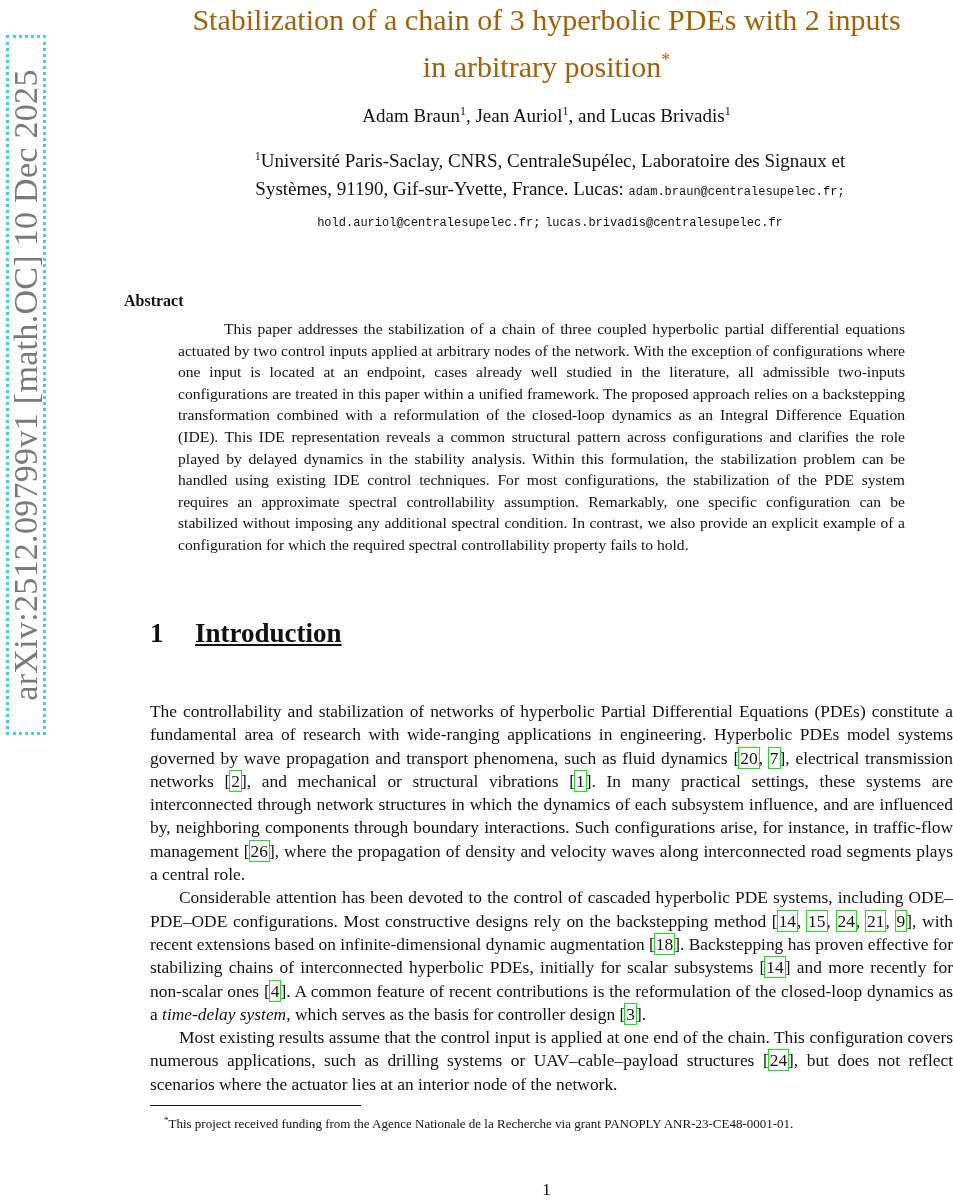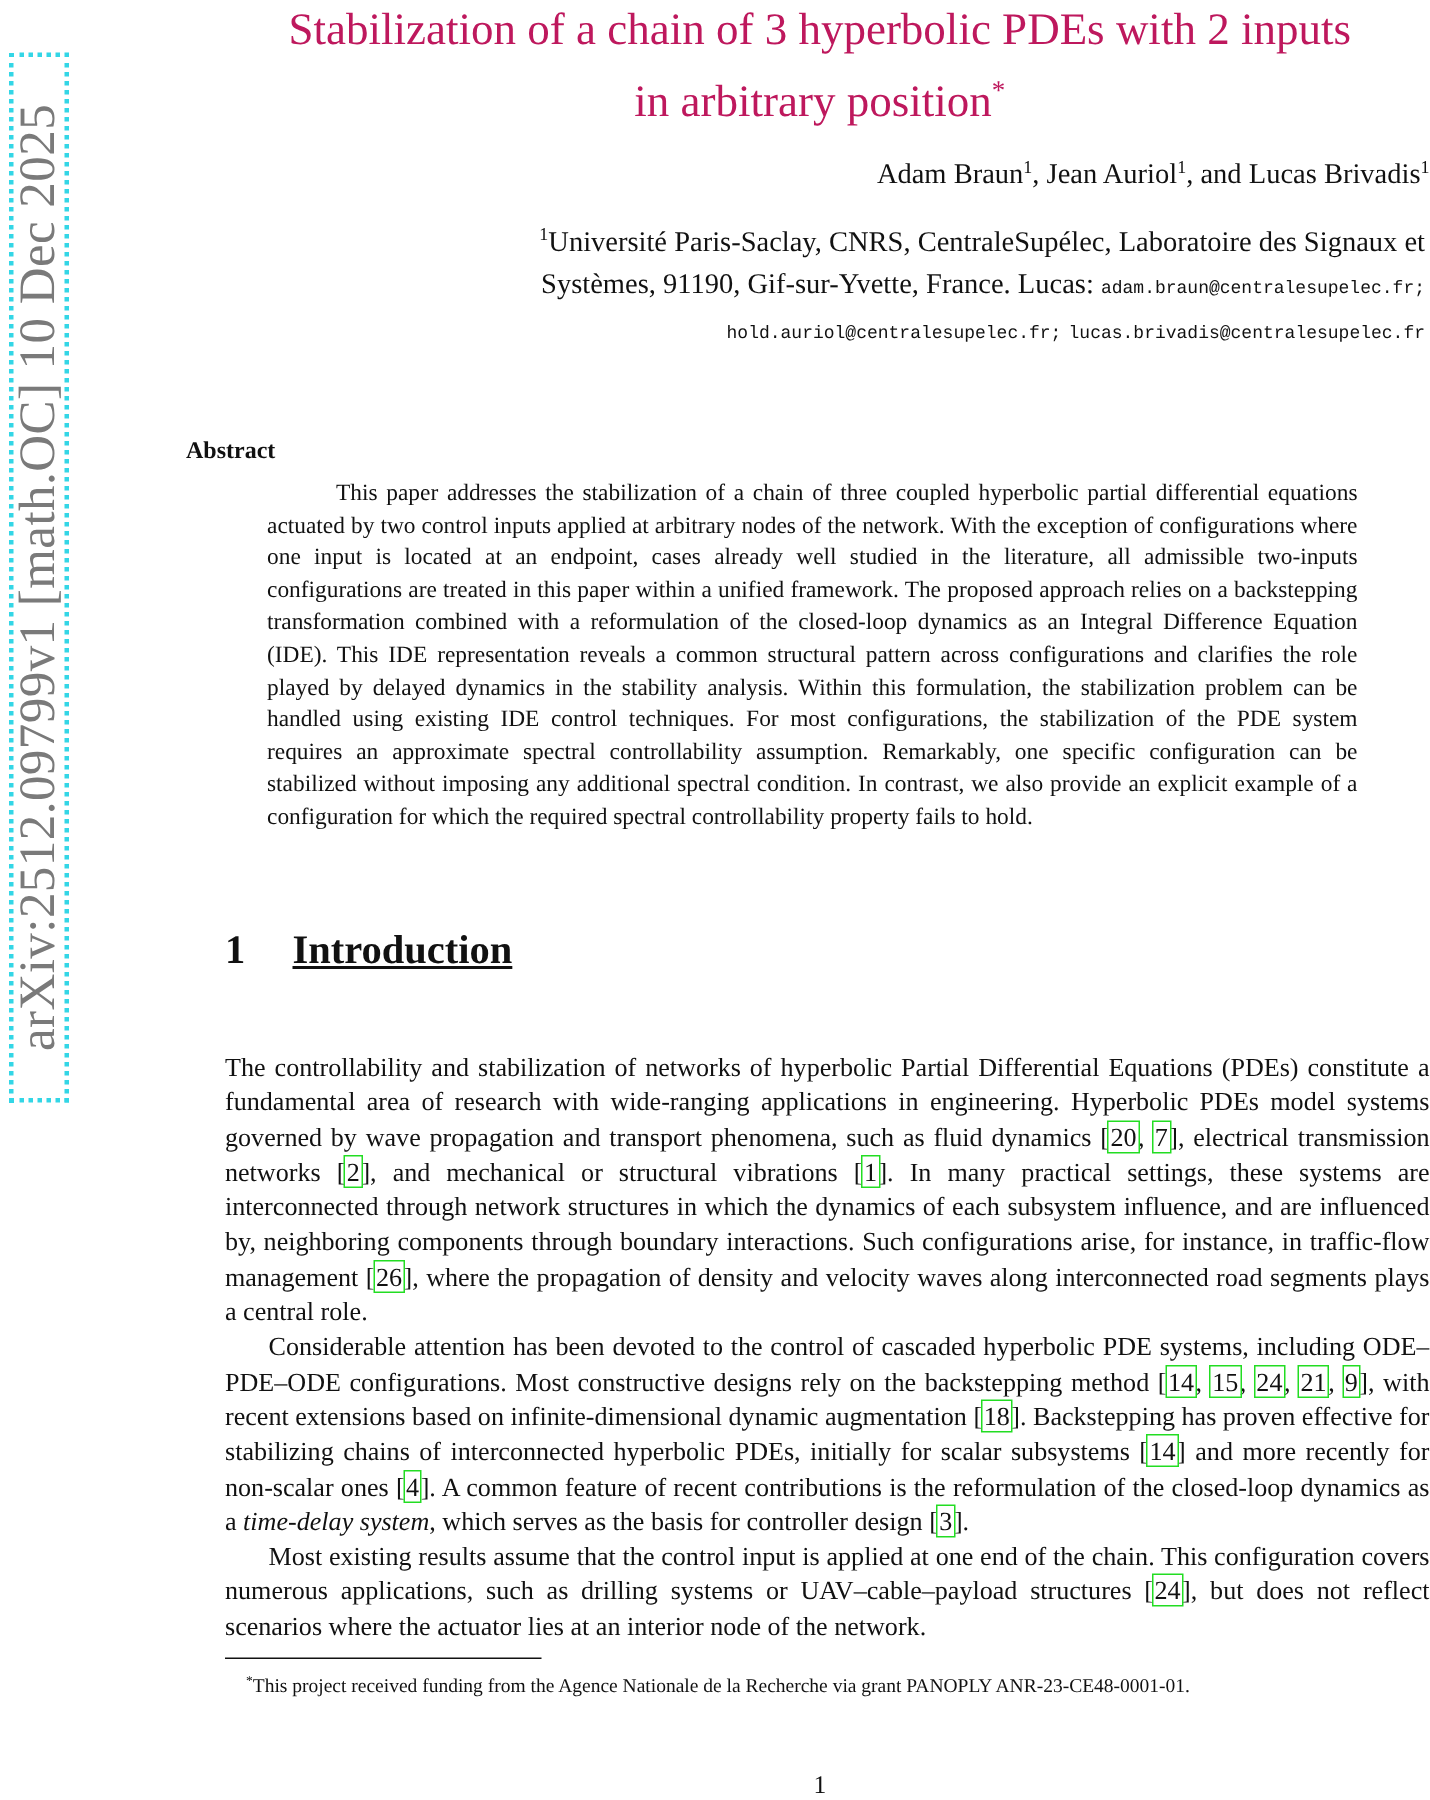--- a/index.html
+++ b/index.html
@@ -11,31 +11,31 @@
     position: absolute; left: 6px; top: 35px; width: 40px; height: 700px;
     border: 3px dotted #33d6e6; box-sizing: border-box;
   }
   .stamp-text {
     position: absolute; left: 50%; top: 50%;
     transform: translate(-50%, -50%) rotate(-90deg);
     white-space: nowrap; font-size: 34px; color: #7a7a7a; letter-spacing: 0.3px;
   }
   .title {
     position: absolute; left: 140px; width: 813px; top: 0px;
-    text-align: center; font-size: 30px; line-height: 40px; color: #be185d;
+    text-align: center; font-size: 30px; line-height: 40px; color: #a16207;
   }
   .title sup { font-size: 18px; }
   .authors {
     position: absolute; left: 140px; width: 813px; top: 98px;
-    text-align: right; font-size: 19px; line-height: 26px;
+    text-align: center; font-size: 19px; line-height: 26px;
   }
   .authors sup { font-size: 12px; }
   .affil {
     position: absolute; left: 150px; width: 800px; top: 142px;
-    text-align: right; font-size: 19px; line-height: 28px;
+    text-align: center; font-size: 19px; line-height: 28px;
   }
   .affil sup { font-size: 12px; }
   .mono { font-family: Liberation Mono, monospace; font-size: 12px; }
   .abstract-title {
     position: absolute; left: 124px; width: 813px; top: 292px;
     text-align: left; font-weight: bold; font-size: 16px;
   }
   .abstract {
     position: absolute; left: 178px; width: 727px; top: 318px;
     font-size: 15.6px; line-height: 21.6px; text-align: justify;

